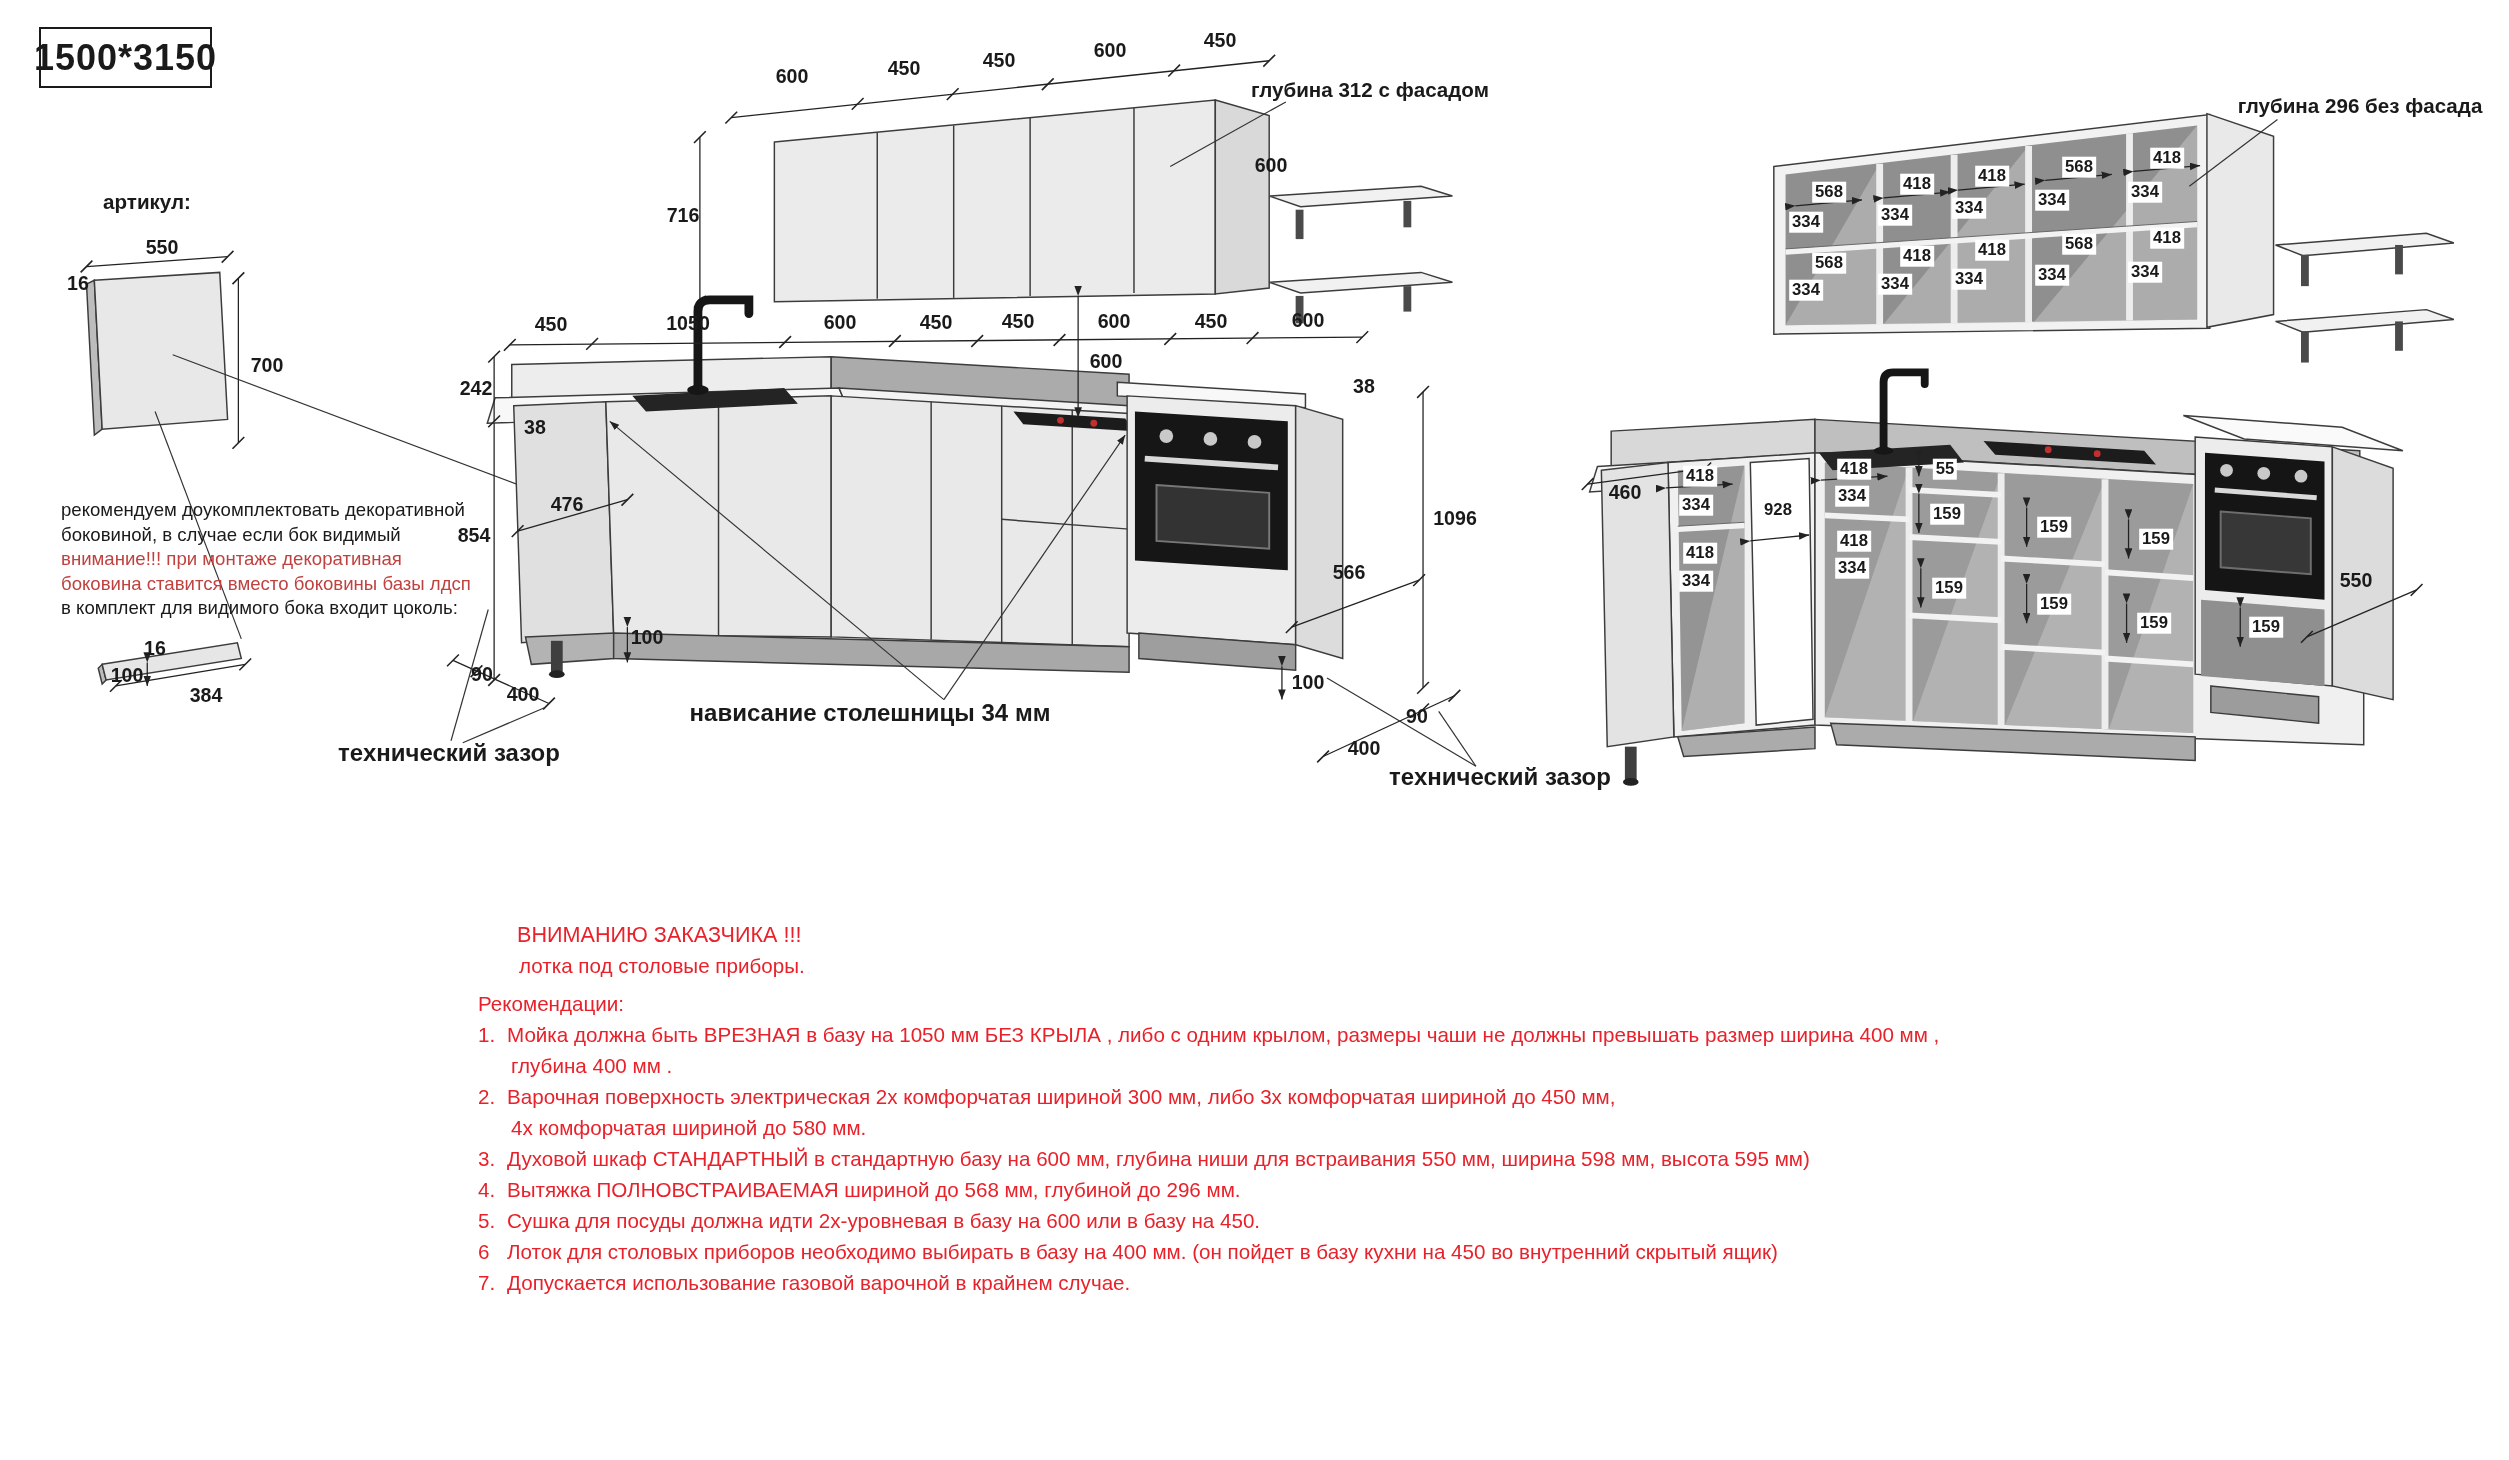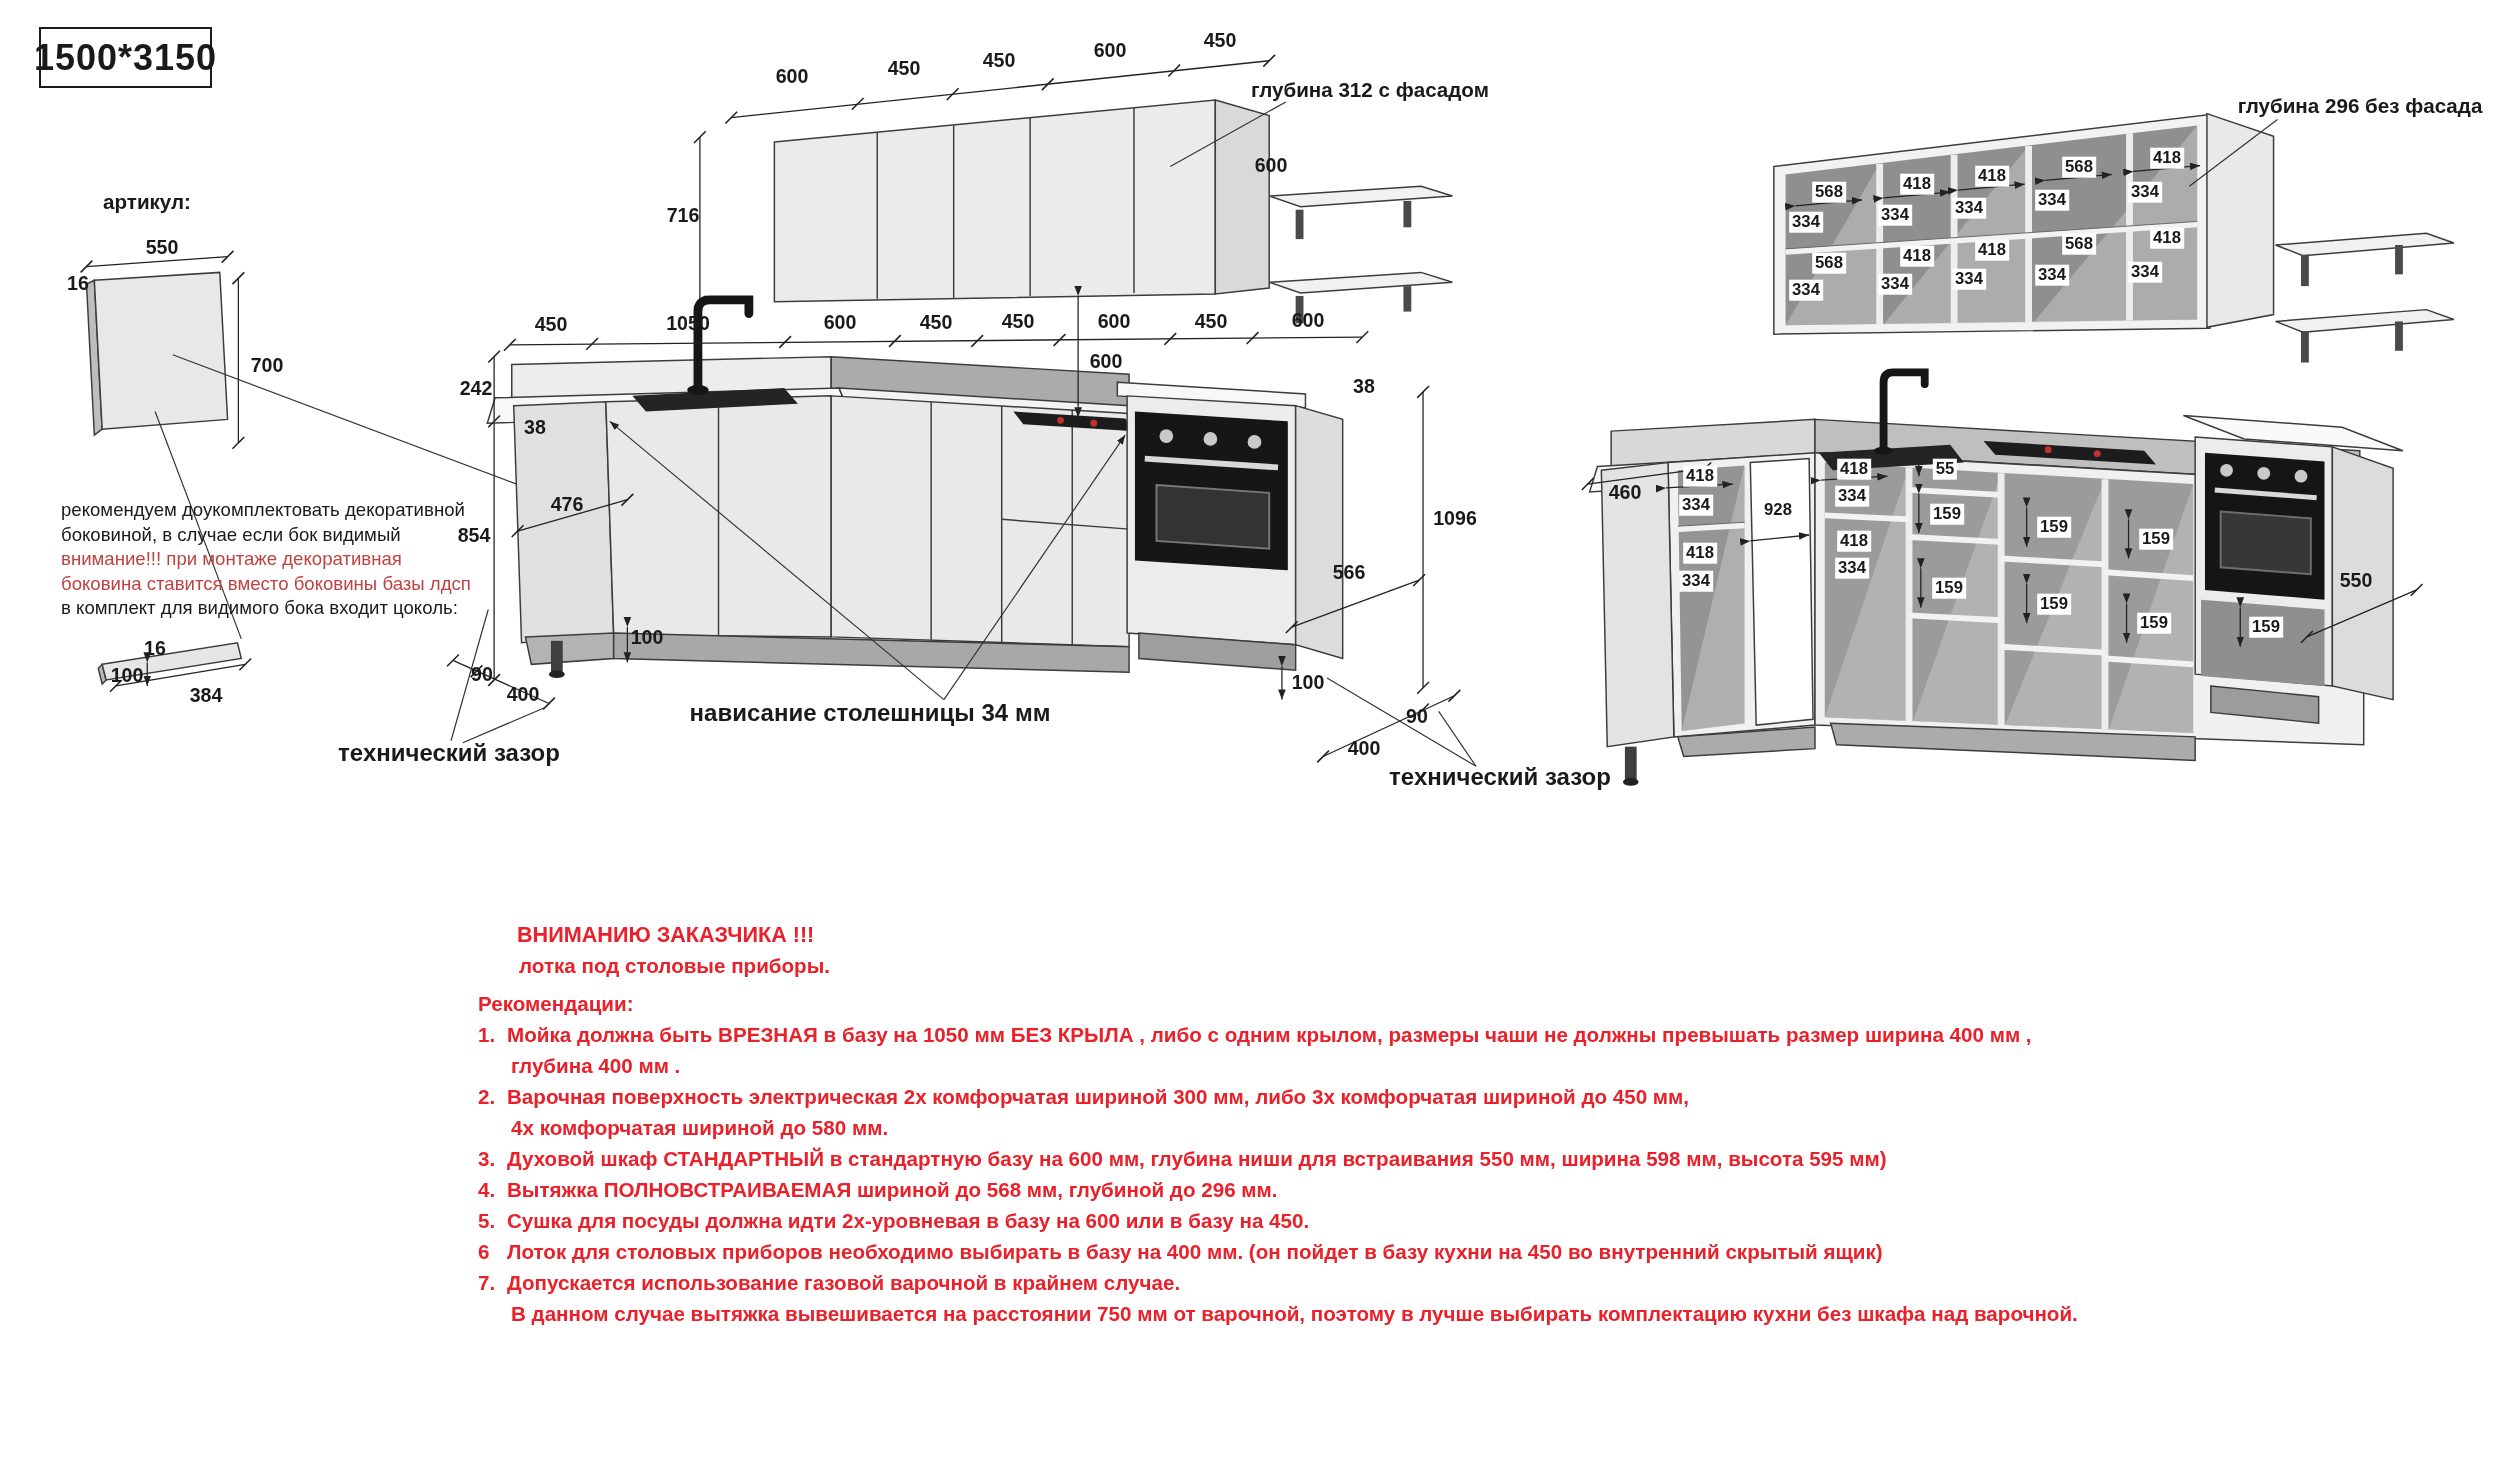--- a/index.html
+++ b/index.html
@@ -12,21 +12,21 @@
   .out{stroke:#3c3c3c;stroke-width:1.5}
   .dim{position:absolute;transform:translate(-50%,-50%);font-weight:700;font-size:19.6px;white-space:nowrap}
   .chip{position:absolute;transform:translate(-50%,-50%);font-weight:700;font-size:16.7px;background:#fff;
         padding:0 2.9px;line-height:20.6px;white-space:nowrap}
   .ann{position:absolute;transform:translate(-50%,-50%);font-weight:700;font-size:20.6px;white-space:nowrap}
   .note-label{font-size:24px}
   .size-box{position:absolute;left:39px;top:27.4px;width:169px;height:57px;border:2.9px solid #1a1a1a;
         display:flex;align-items:center;justify-content:center;font-size:36px;font-weight:700;letter-spacing:1px}
   .left-notes{position:absolute;left:61px;top:498px;font-size:18.6px;font-weight:400;line-height:24.5px;white-space:nowrap}
   .left-notes .red{color:#bf4140}
-  .notes{position:absolute;left:478px;top:919px;width:1823px;color:#e8212a;font-weight:700;
+  .notes{position:absolute;left:478px;top:919px;width:1823px;color:#e8212a;font-weight:400;
          font-size:20.6px;line-height:31px;white-space:nowrap}
   .nt-title{margin-left:39px;font-size:21.6px}
   .nt-ind{margin-left:41px}
   .nt-rec{margin-top:7px}
   .nt-num{display:inline-block;min-width:29px}
   .nt-cont{margin-left:33px}
 </style>
 </head>
 <body>
 
@@ -410,17 +410,16 @@
   </div>
   <div class="nt-item">
     <span class="nt-num">5.</span><span>Сушка для посуды должна идти 2х-уровневая  в базу на 600 или в базу на 450.</span>
   </div>
   <div class="nt-item">
     <span class="nt-num">6</span><span>Лоток для столовых приборов необходимо выбирать в базу на 400 мм. (он пойдет в базу кухни на 450 во внутренний скрытый ящик)</span>
   </div>
   <div class="nt-item">
     <span class="nt-num">7.</span><span>Допускается  использование газовой варочной  в крайнем случае.</span>
   </div>
-  <div class="nt-cont">В данном случае вытяжка вывешивается на расстоянии 750 мм от варочной, поэтому в лучше выбирать комплектацию кухни без шкафа над варочной.</div>
 </div>
 
 </div>
 
 
 </body></html>

